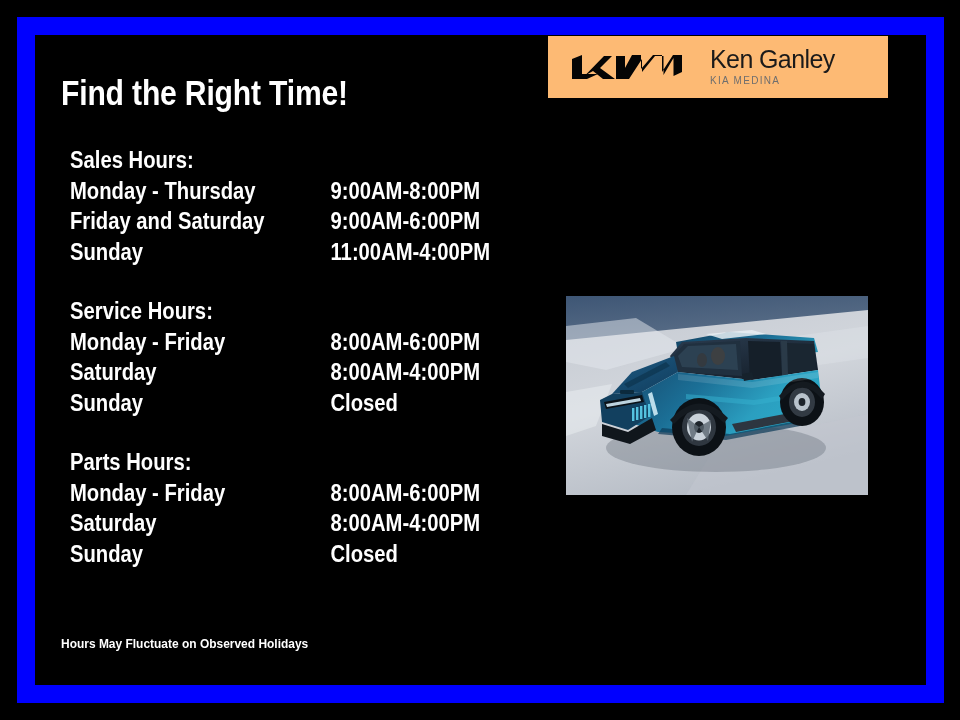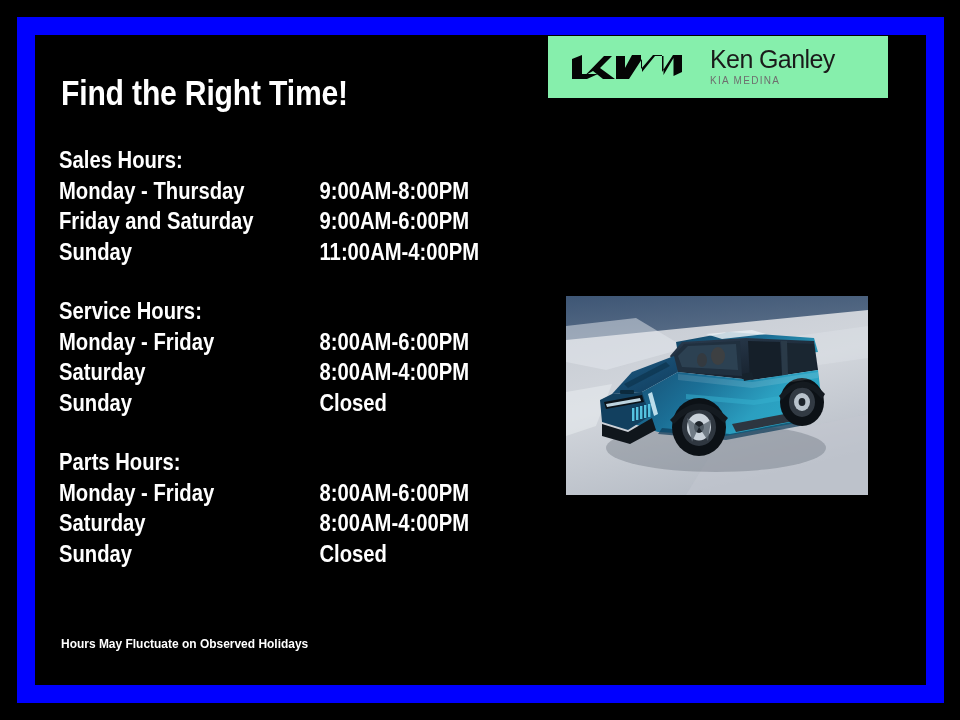--- a/index.html
+++ b/index.html
@@ -32,21 +32,21 @@
     color:#FFFFFF;
     letter-spacing:-0.2px;
     transform:scaleX(0.86);
     transform-origin:left center;
     white-space:nowrap;
     line-height:1.1;
   }
   
   #hours {
     position:absolute;
-    left:59px; top:145px;
+    left:70px; top:145px;
     width:470px;
   }
   .section { margin-bottom:29px; }
   .section:last-child { margin-bottom:0;text-decoration:underline; }
   .sec-head, .row {
     display:block;
     color:#FFFFFF;
     font-size:23px;
     font-weight:bold;
     line-height:30.5px;
@@ -71,21 +71,21 @@
     color:#FFFFFF;
     white-space:nowrap;
     transform:scaleX(0.92);
     transform-origin:left center;
   }
   
   #logo {
     position:absolute;
     left:548px; top:36px;
     width:340px; height:62px;
-    background:#86efac;
+    background:#fdba74;
     display:flex;
     align-items:center;
     padding-left:18px;
   }
   #kia-mark { width:122px; height:30px; flex:0 0 auto; }
   #logo-text {
     margin-left:22px;
     display:flex;
     flex-direction:column;
     justify-content:center;

